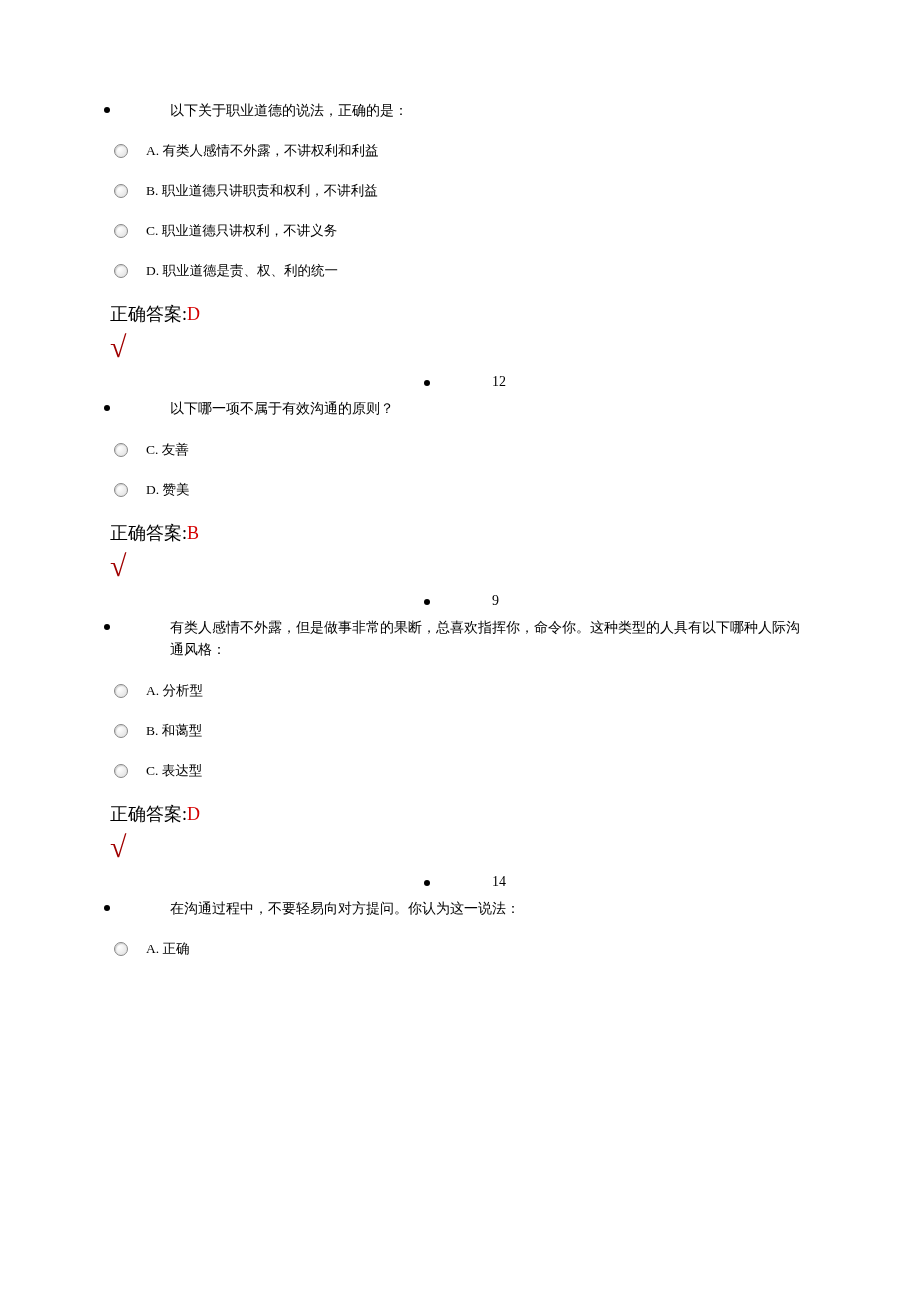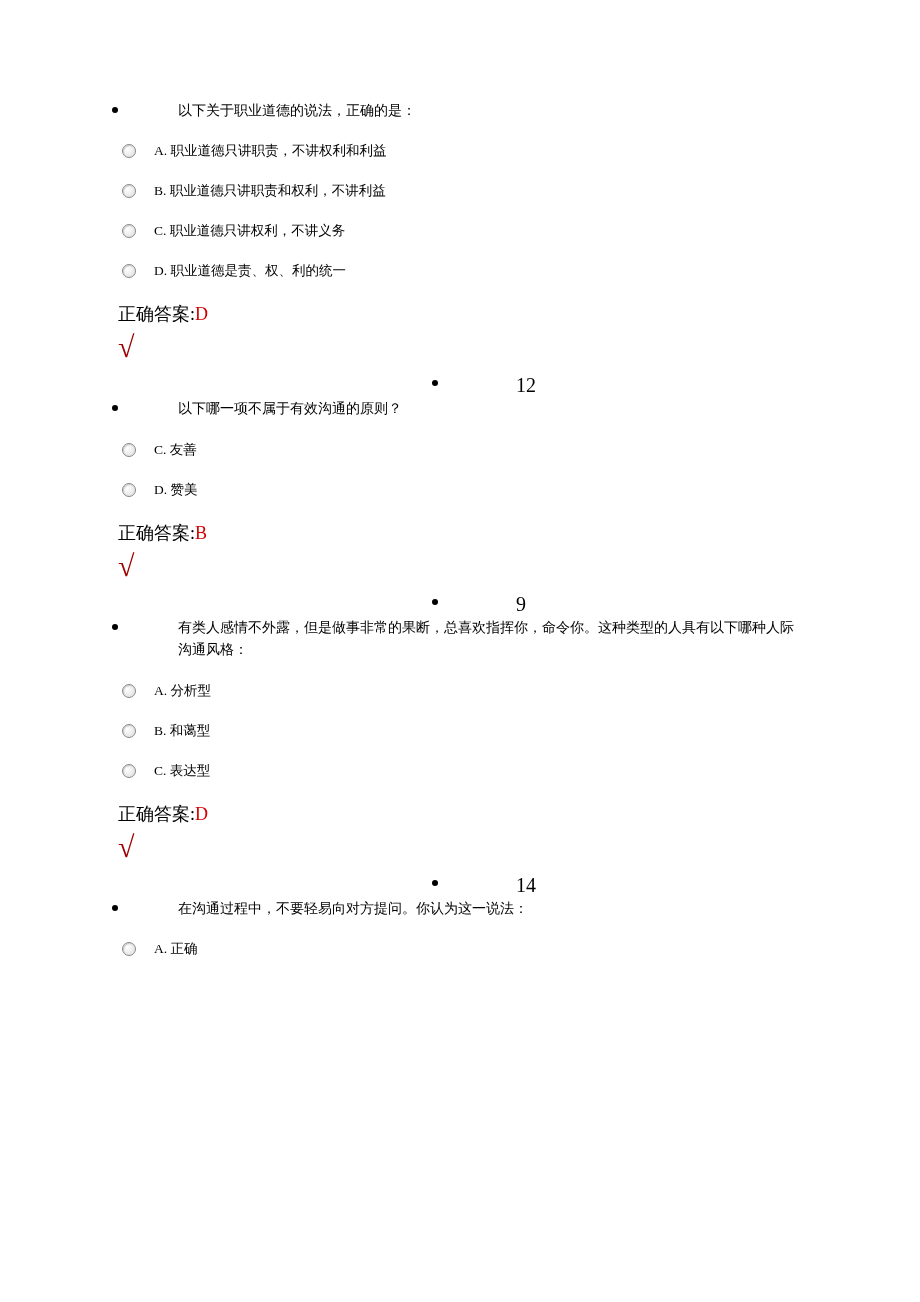--- a/index.html
+++ b/index.html
@@ -5,21 +5,22 @@
   body {
     margin: 0;
     padding: 0;
     background: #ffffff;
     font-family: "SimSun", "宋体", serif;
     font-size: 14px;
     color: #000;
     width: 920px;
   }
   .page {
-    padding: 100px 120px 40px 112px;
+    padding: 100px 120px 40px 84px;
+    margin-left: 20px;
   }
   .question-block {
     margin-bottom: 10px;
   }
   .q-line {
     display: flex;
     align-items: flex-start;
     margin-bottom: 20px;
   }
   .bullet {
@@ -80,38 +81,38 @@
     position: absolute;
     left: 320px;
     top: 8px;
     width: 6px;
     height: 6px;
     background: #000;
     border-radius: 50%;
   }
   .num-text {
     position: absolute;
-    left: 404px;
+    left: 388px;
     top: 2px;
-    font-size: 20px;
+    font-size: 14px;
   }
 </style>
 </head>
 <body>
 
 <div class="page">
 
   <div class="question-block">
     <div class="q-line">
       <div class="bullet"></div>
       <div class="q-text">以下关于职业道德的说法，正确的是：</div>
     </div>
     <div class="option-row">
       <div class="radio"></div>
-      <div class="opt-text">A. 职业道德只讲职责，不讲权利和利益</div>
+      <div class="opt-text">A. 有类人感情不外露，不讲权利和利益</div>
     </div>
     <div class="option-row">
       <div class="radio"></div>
       <div class="opt-text">B. 职业道德只讲职责和权利，不讲利益</div>
     </div>
     <div class="option-row">
       <div class="radio"></div>
       <div class="opt-text">C. 职业道德只讲权利，不讲义务</div>
     </div>
     <div class="option-row">

